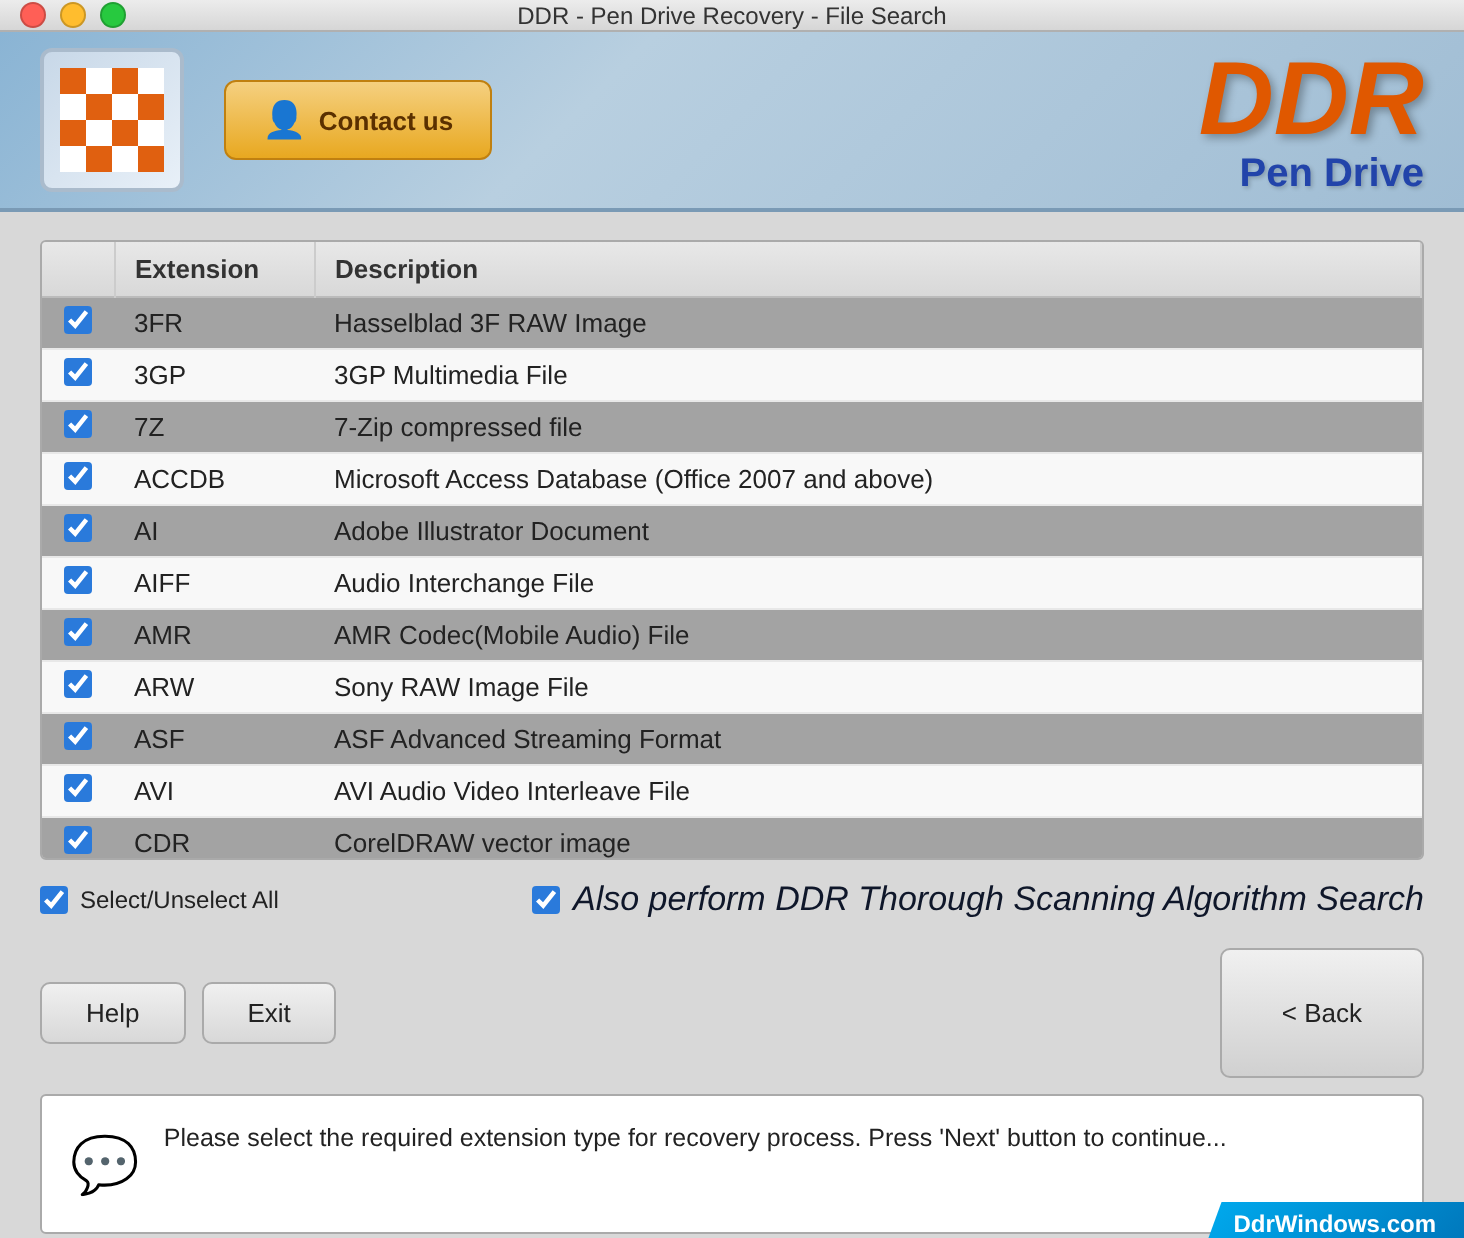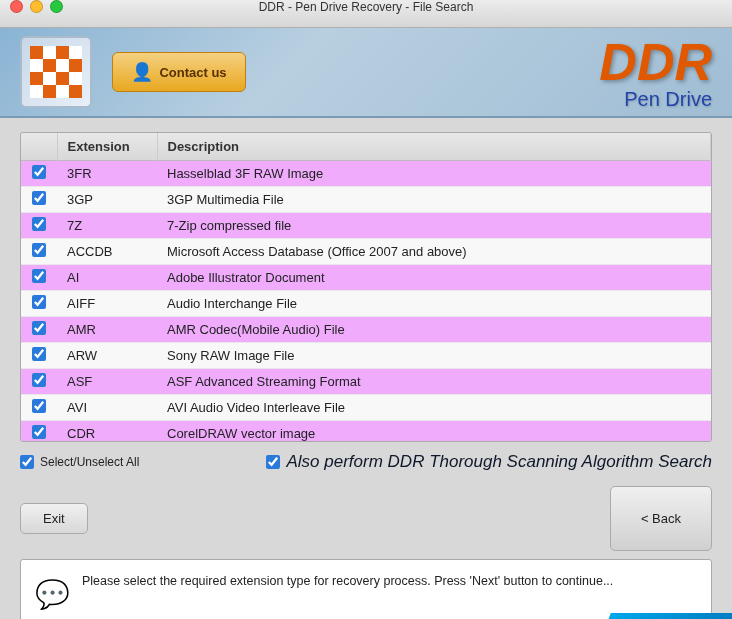--- a/index.html
+++ b/index.html
@@ -8,22 +8,23 @@
       height: 619px;
       font-family: -apple-system, 'Helvetica Neue', Arial, sans-serif;
       font-size: 13px;
       background: #c8c8c8;
       overflow: hidden;
     }
 
     
     .title-bar {
       background: linear-gradient(to bottom, #ececec, #d6d6d6);
-      height: 28px;
-      display: flex;
+      height: 16px;
+      display: flex;
+      align-items: center;
       justify-content: center;
       border-bottom: 1px solid #b0b0b0;
       position: relative;
     }
     .title-bar-buttons {
       position: absolute;
       left: 10px;
       display: flex;
       gap: 7px;
       align-items: center;
@@ -87,34 +88,34 @@
     .brand-ddr {
       font-size: 52px;
       font-weight: 900;
       color: #e05800;
       line-height: 1;
       font-style: italic;
       text-shadow: 2px 2px 4px rgba(0,0,0,0.3);
     }
     .brand-sub {
       font-size: 20px;
-      font-weight: normal;
+      font-weight: bold;
       color: #2244aa;
       text-shadow: 1px 1px 2px rgba(0,0,0,0.2);
     }
 
     
     .main-content {
       background: #d8d8d8;
       padding: 14px 20px;
     }
 
     
     .file-table-container {
-      background: #f0abfc;
+      background: #a3a3a3;
       border: 1px solid #aaa;
       border-radius: 3px;
       height: 310px;
       overflow-y: auto;
     }
     .file-table {
       width: 100%;
       border-collapse: collapse;
     }
     .file-table thead tr {
@@ -396,20 +397,21 @@
         <input type="checkbox" class="row-checkbox" checked="" style="">
         <span class="select-all-label">Select/Unselect All</span>
       </div>
       <div class="thorough-area">
         <input type="checkbox" class="row-checkbox" checked="" style="">
         <span class="thorough-label">Also perform DDR Thorough Scanning Algorithm Search</span>
       </div>
     </div>
 
     <div class="buttons-row">
+      <button class="btn btn-plain">Help</button>
       <button class="btn btn-plain">Exit</button>
       <div class="spacer"></div>
       <button class="btn btn-nav">&lt; Back</button>
     </div>
 
     <div class="info-box">
       <span class="info-icon">💬</span>
       <span>Please select the required extension type for recovery process. Press 'Next' button to continue...</span>
     </div>
 

